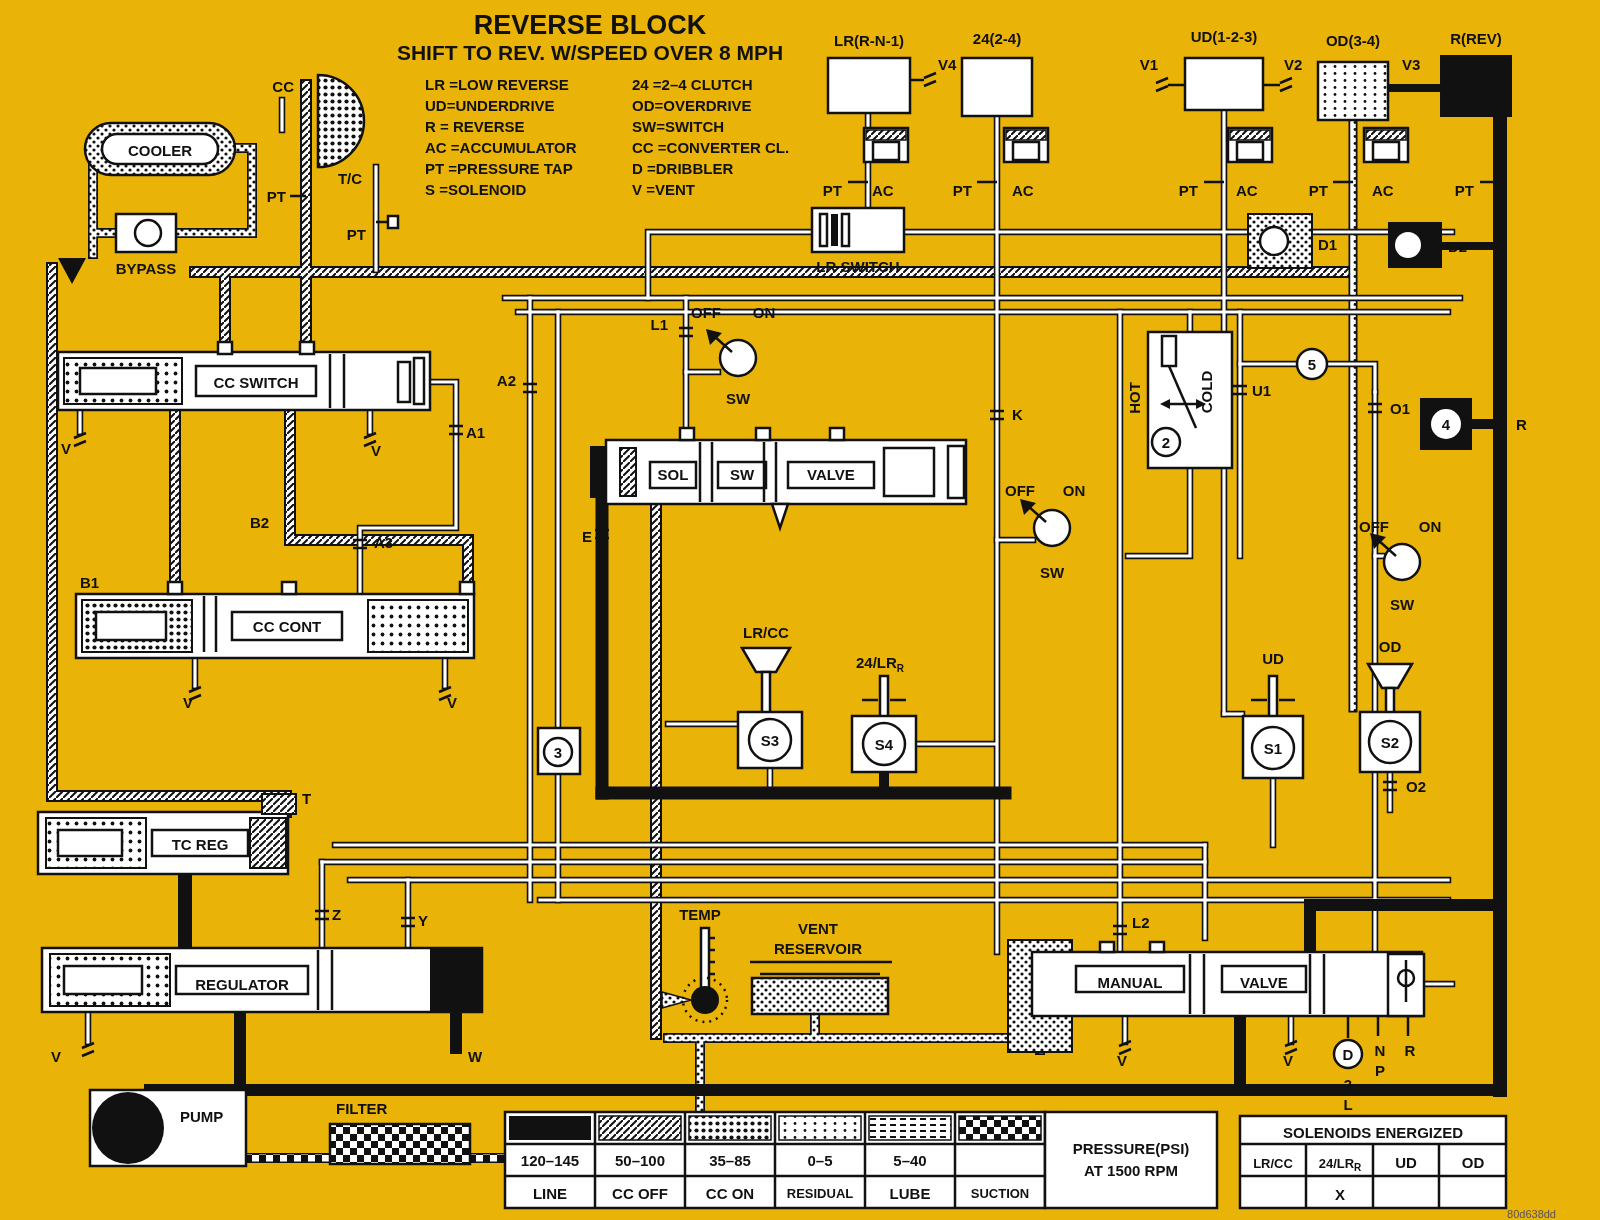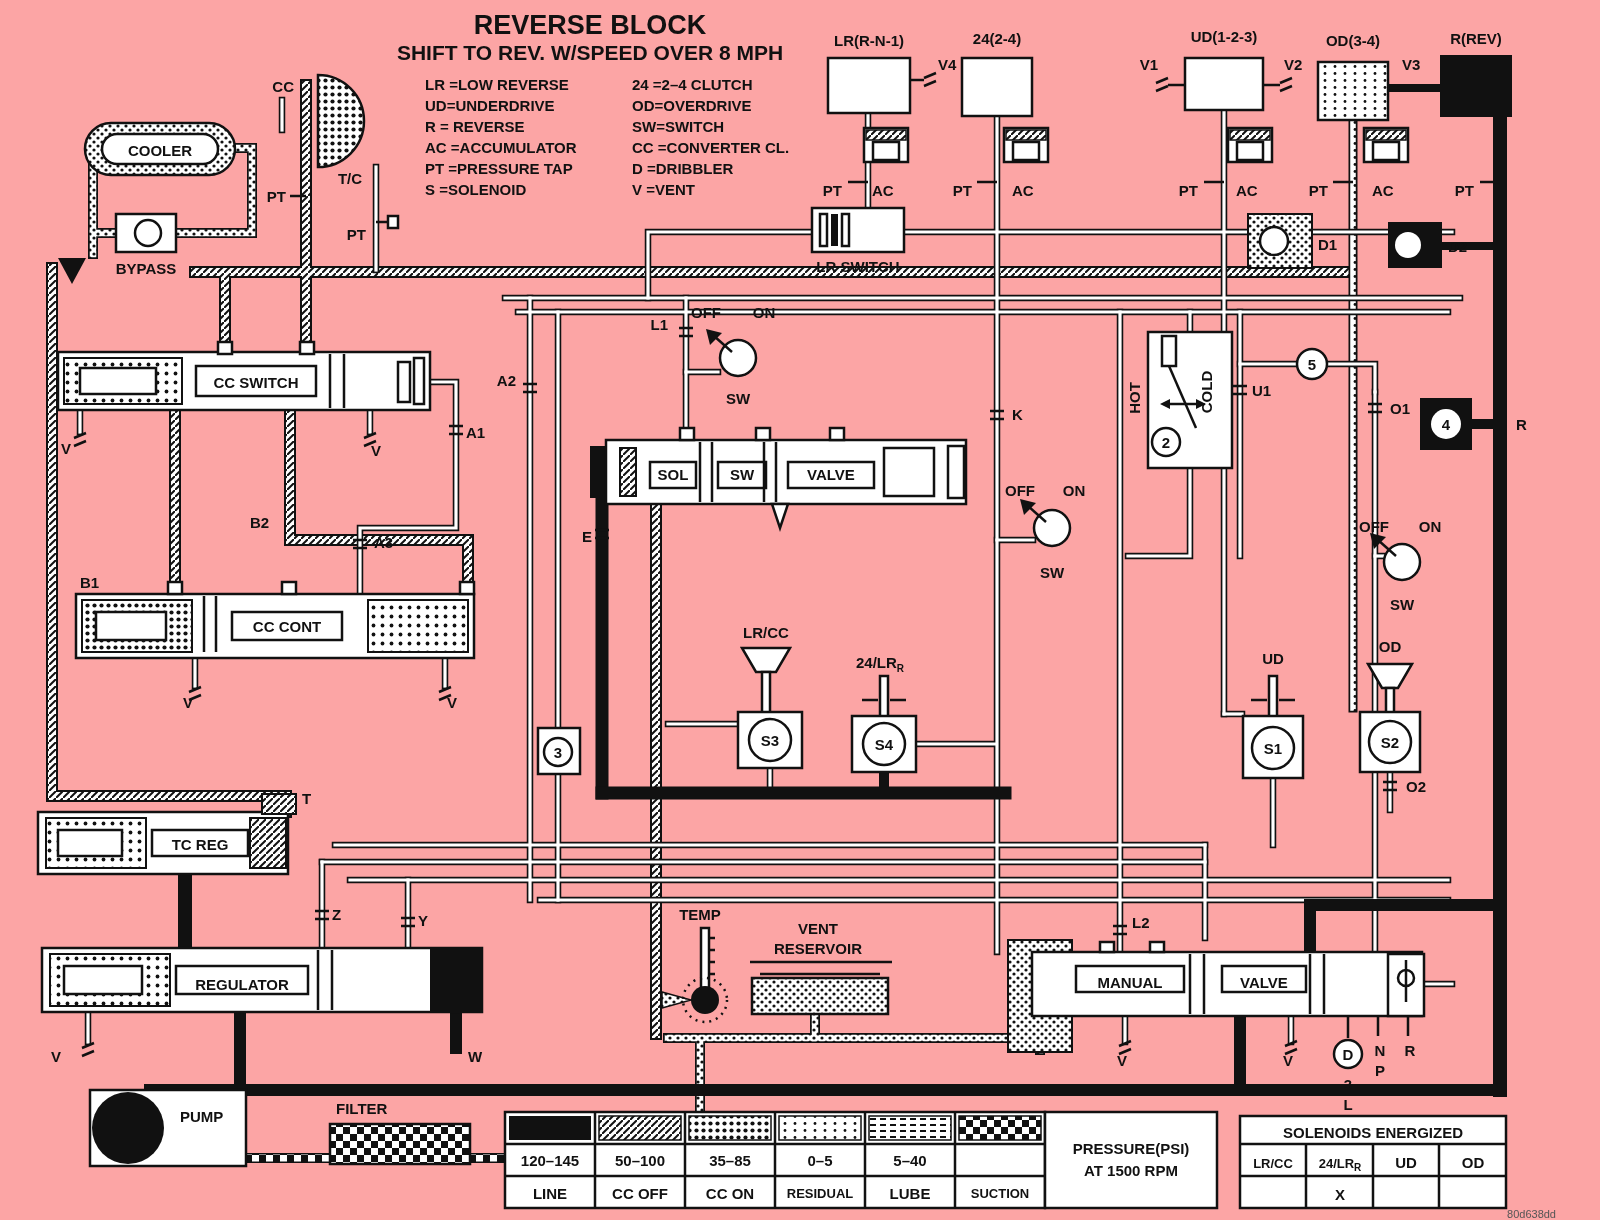--- a/index.html
+++ b/index.html
@@ -1,16 +1,16 @@
 <!DOCTYPE html>
 <html><head>
 <meta charset="utf-8">
 <style>
   html,body{margin:0;padding:0;background:#fff;}
-  .stage{width:1600px;height:1220px;position:relative;background:#fca5a5;}
+  .stage{width:1600px;height:1220px;position:relative;background:#eab308;}
   svg{display:block;}
   .t{font-family:"Liberation Sans",sans-serif;font-weight:bold;font-size:15px;fill:#111;}
   .t13{font-size:13px;}
   .t26{font-size:27px;}
   .t20{font-size:21px;}
   .t11{font-size:11px;font-weight:normal;fill:#555;}
   .mid{text-anchor:middle;}
   .end{text-anchor:end;}
   .sub{font-size:10px;}
   .dbl{stroke:#111;stroke-width:6.5;fill:none;stroke-linecap:square;}

